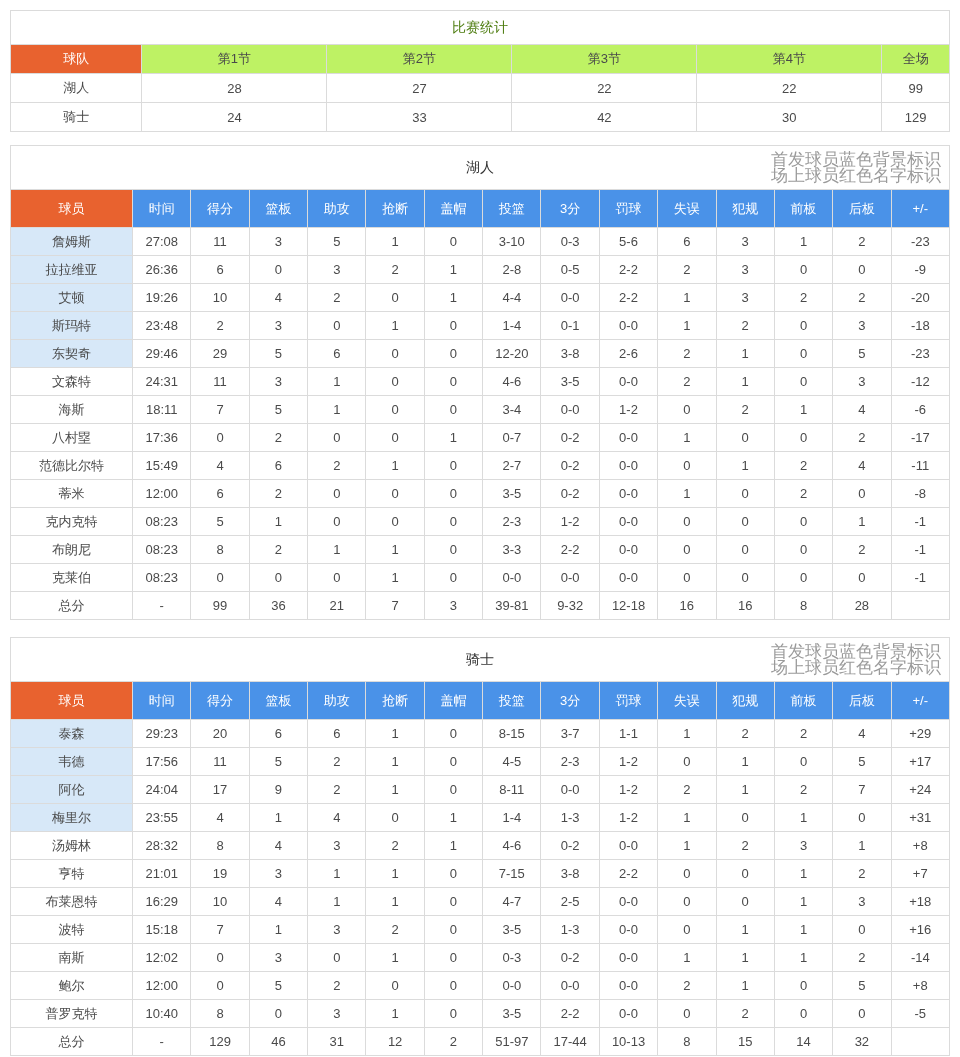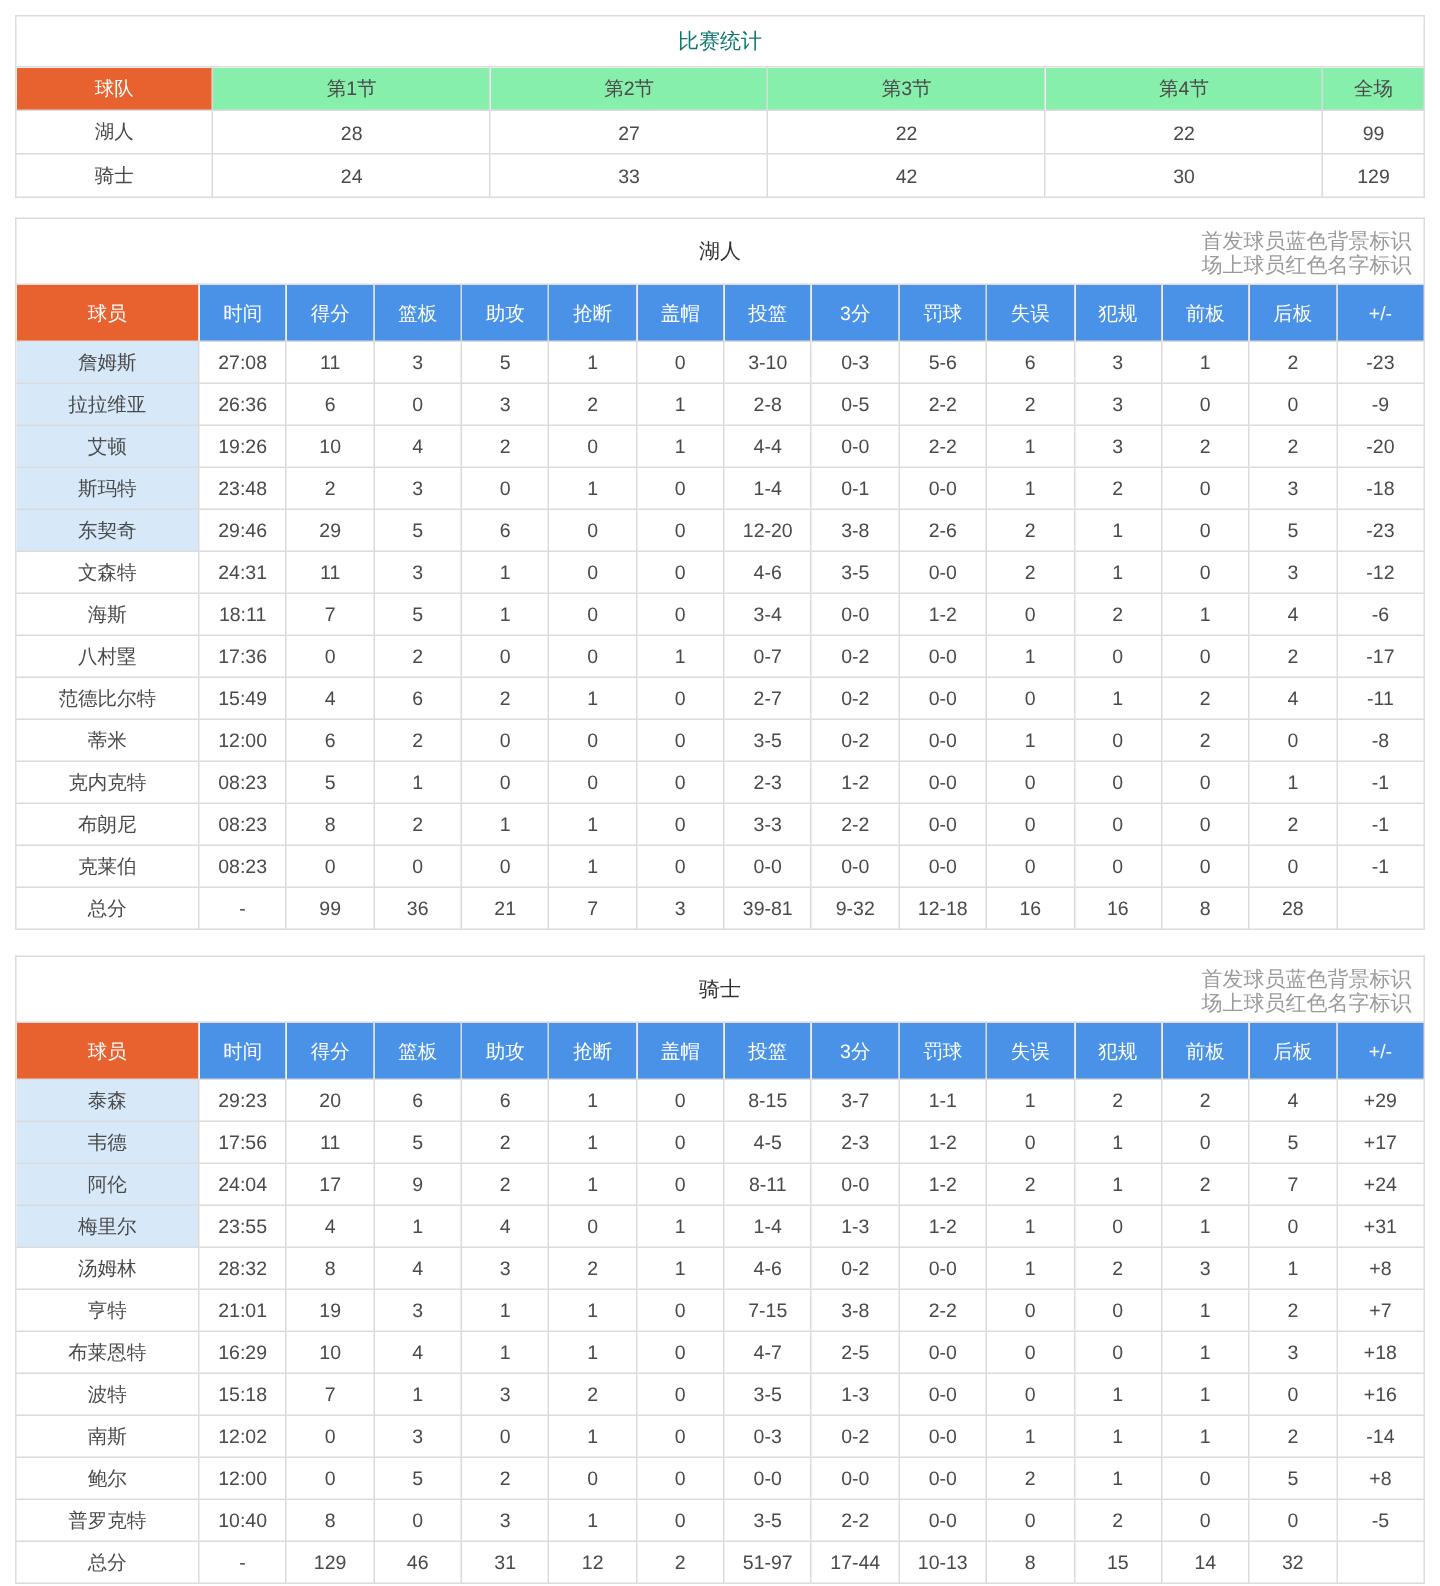--- a/index.html
+++ b/index.html
@@ -25,40 +25,40 @@
     white-space:nowrap;
   }
 
   
   .score-block { margin-bottom:13px; }
   .score-title {
     border:1px solid #dbdbdb;
     border-bottom:none;
     height:34px;
     display:flex; align-items:center; justify-content:center;
-    font-size:14px; color:#0f766e;
+    font-size:14px; color:#4d7c0f;
   }
   .score-table th, .score-table td { height:29px;margin-left:19px; }
-  .score-table th { background:#86efac; color:#4a4a4a; }
+  .score-table th { background:#bef264; color:#4a4a4a; }
   .score-table th.orange { color:#ffffff; }
 
   
   .team-section { margin-bottom:17px; }
   .section-header {
     position:relative;
     border:1px solid #dbdbdb;
     border-bottom:none;
     height:44px;
     display:flex; align-items:center; justify-content:center;
   }
   .team-title { font-size:14px; color:#333333; }
   .legend {
     position:absolute; right:8px; top:6px;
     text-align:right;
-    font-size:14px; line-height:16px;
+    font-size:17px; line-height:16px;
     color:#9a9a9a;
   }
   .stats-table th { height:38px; color:#ffffff; }
   .stats-table td { height:28px; }
   th.orange { background:var(--orange); }
   th.blue   { background:var(--blue); }
   td.starter { background:var(--starterBg); }
 </style>
 </head>
 <body>

